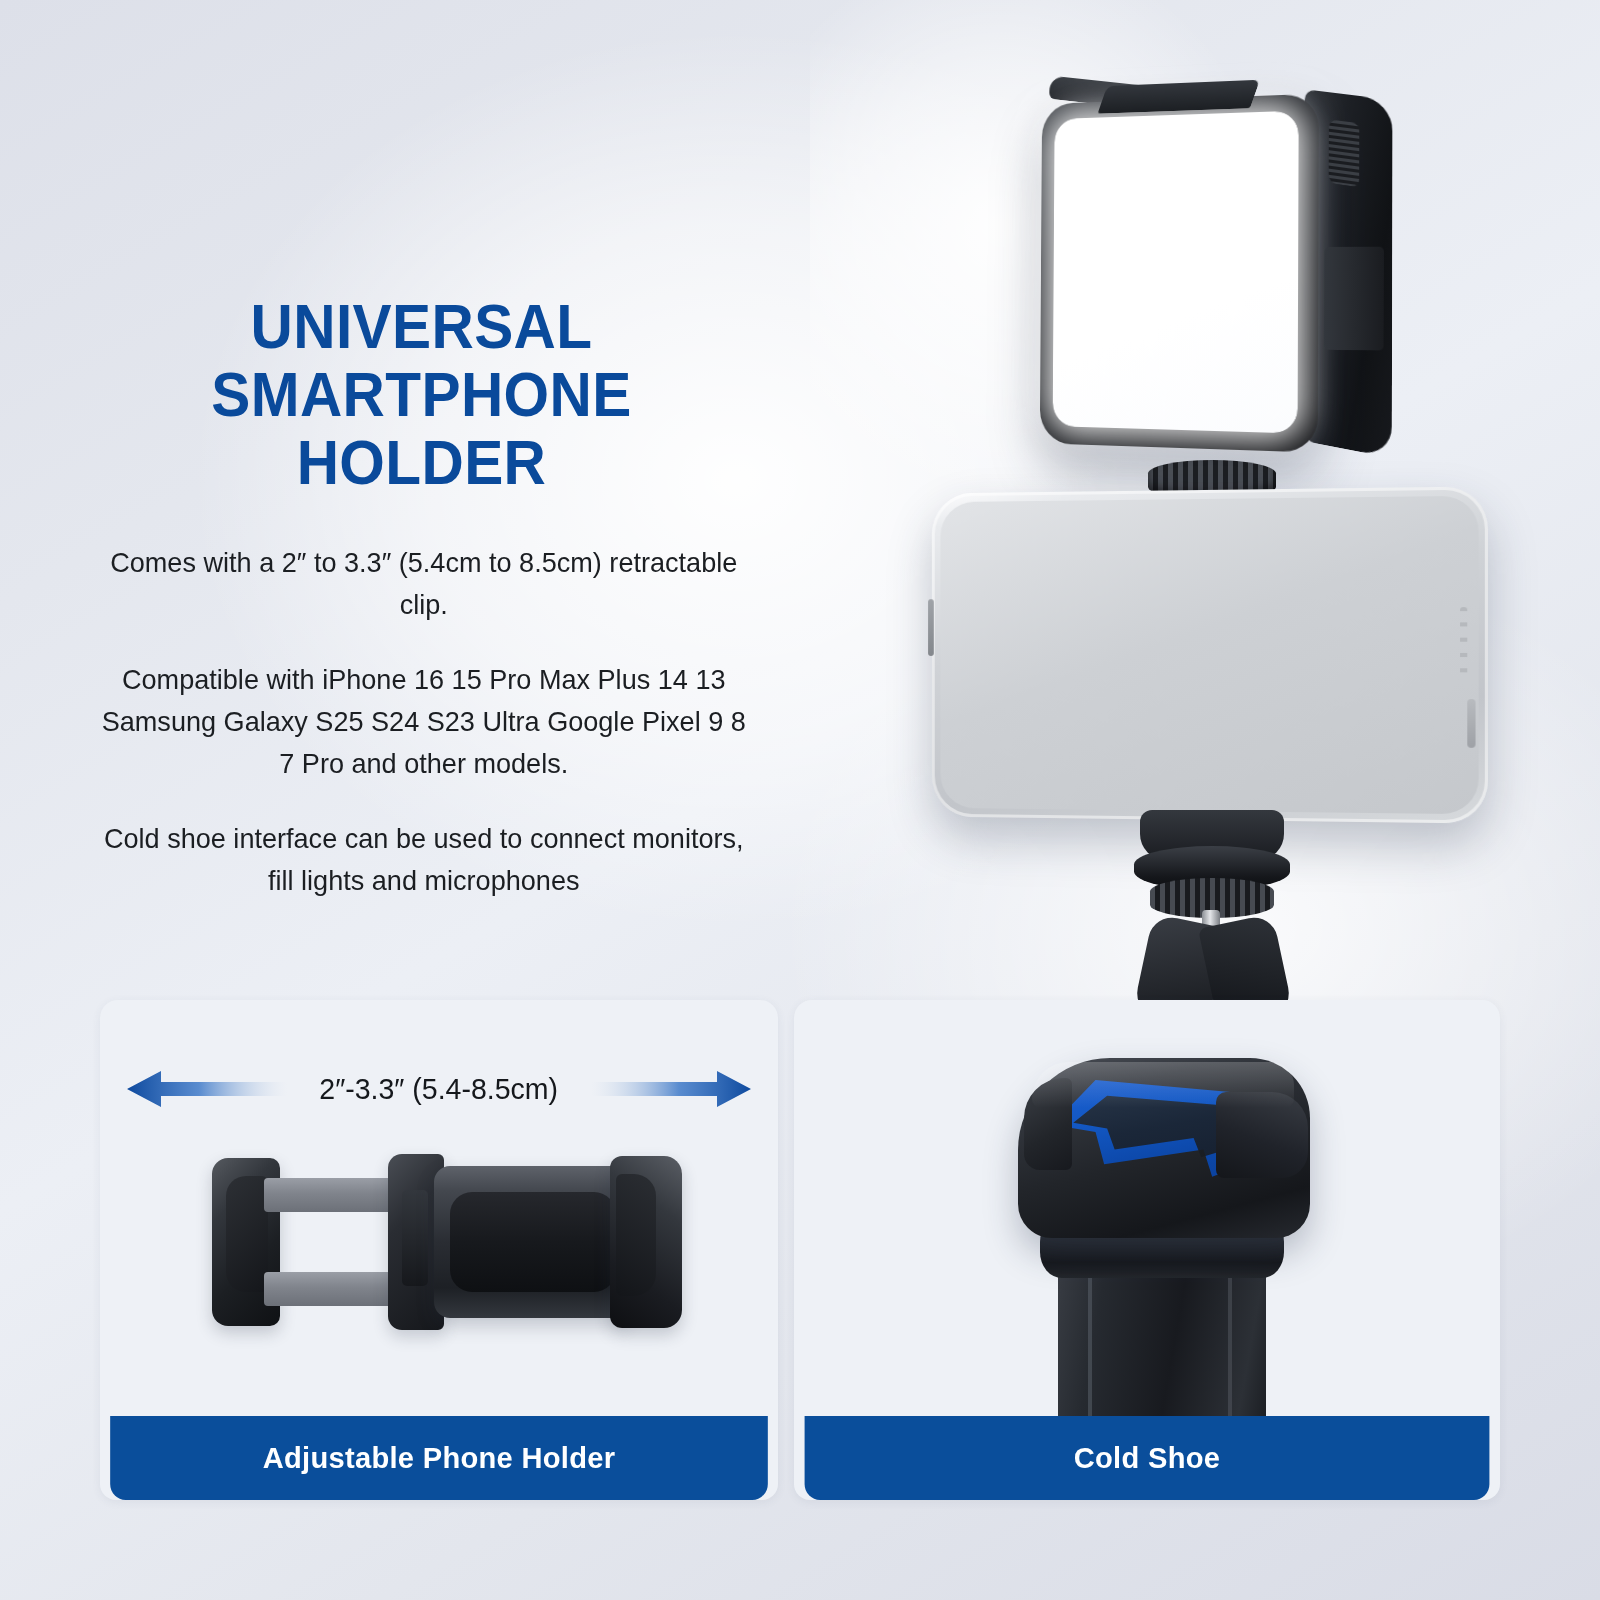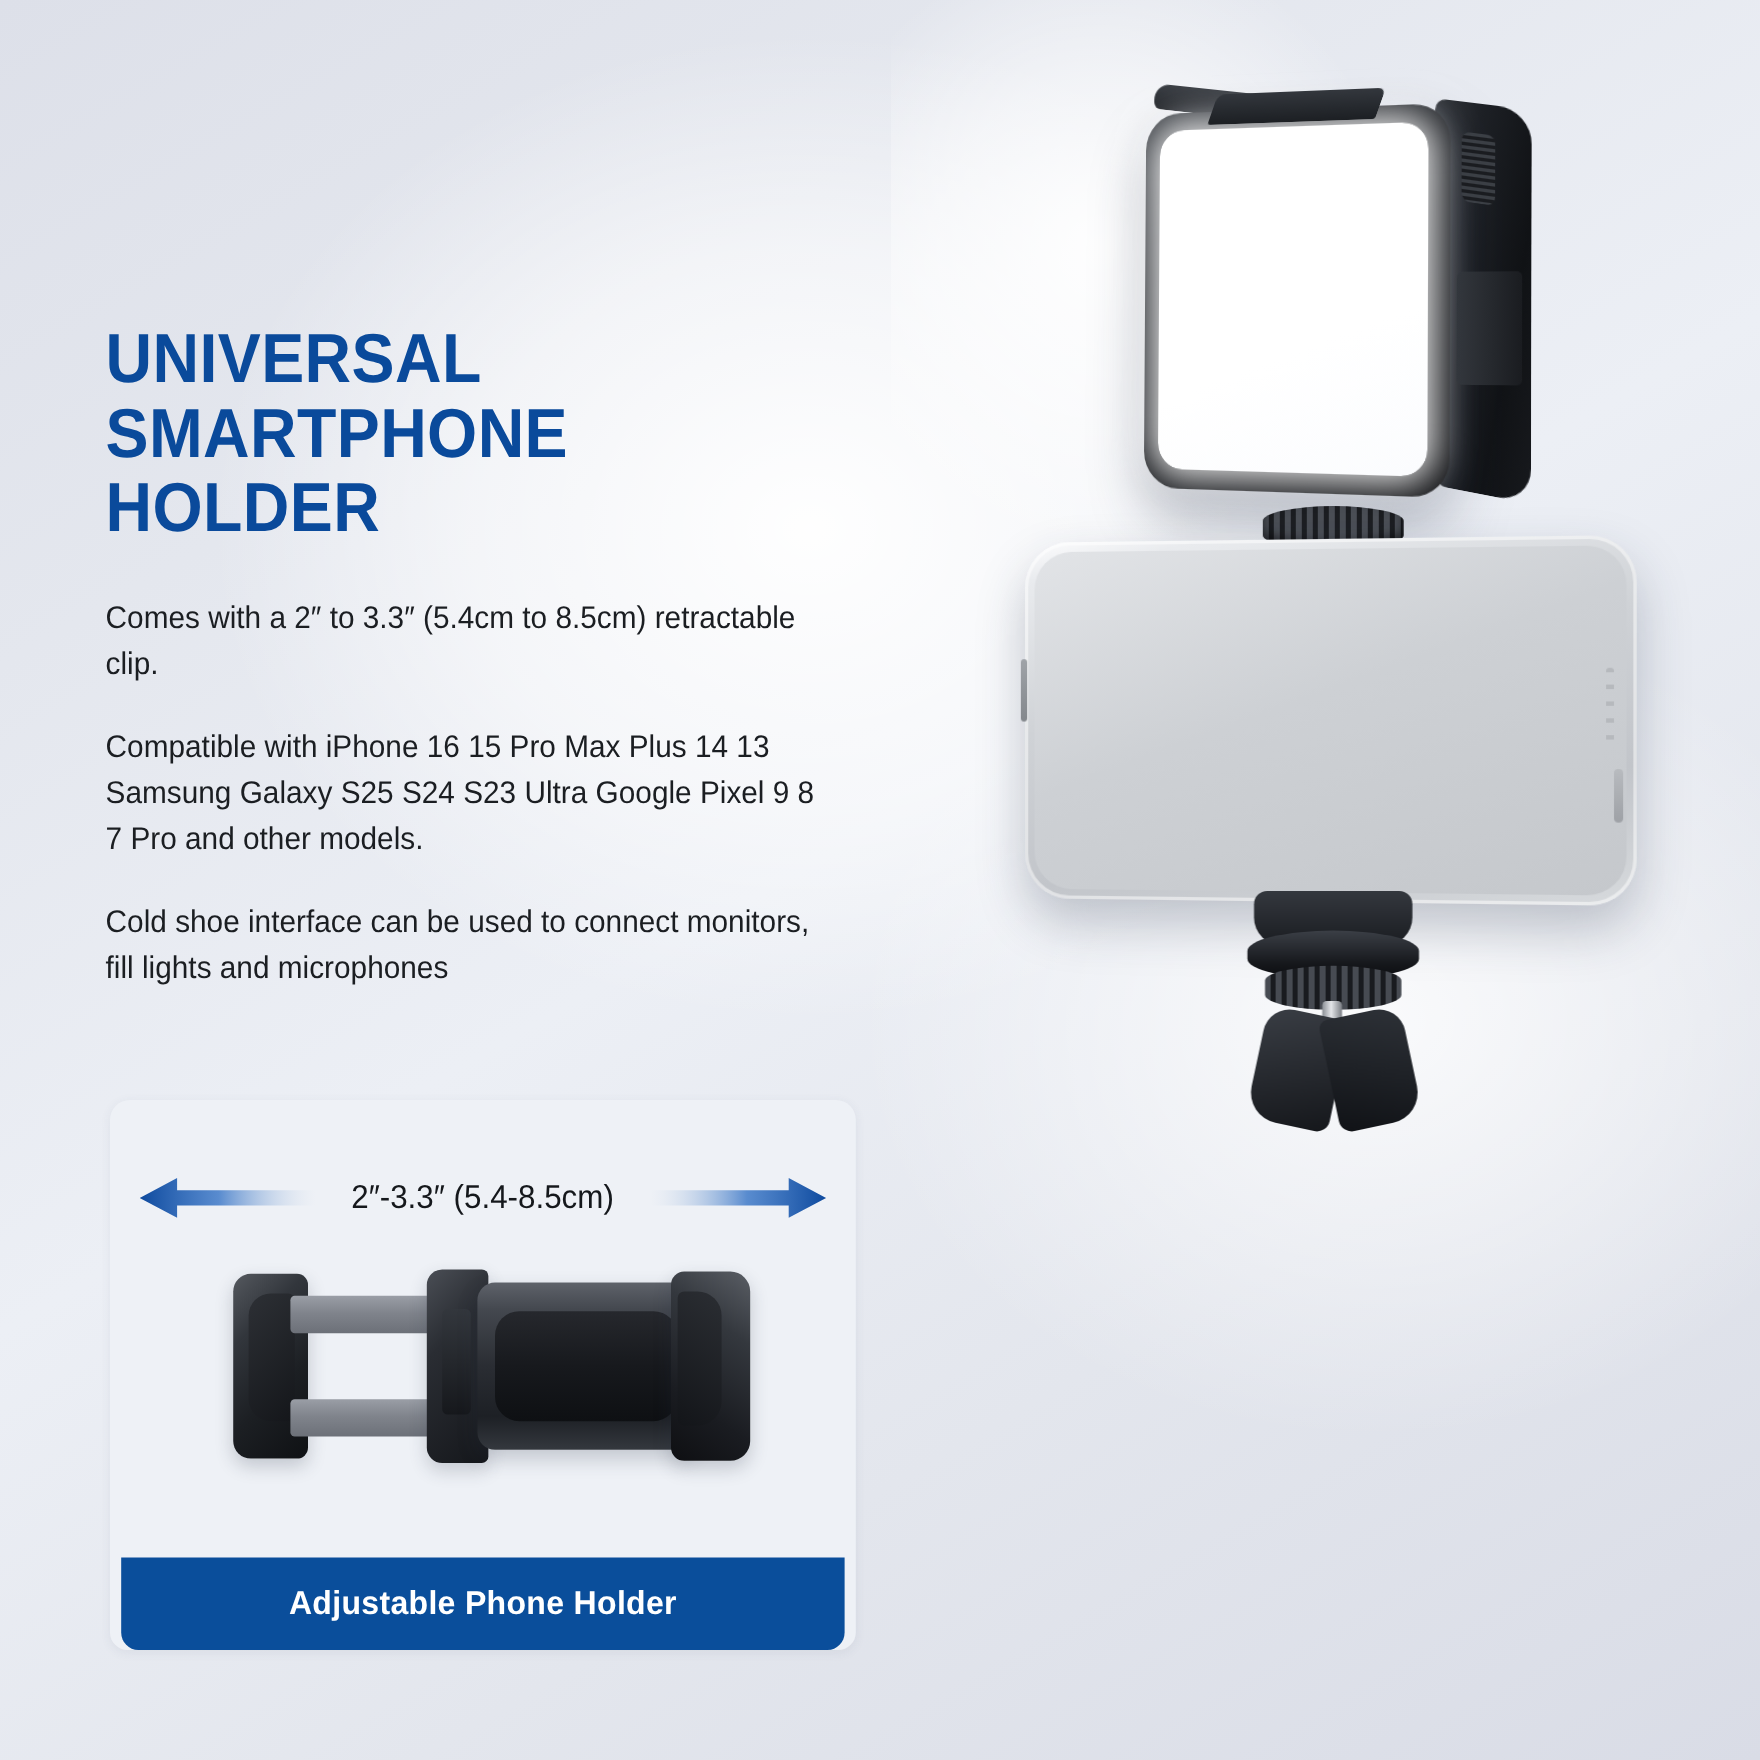--- a/index.html
+++ b/index.html
@@ -9,21 +9,21 @@
     font-family:"Liberation Sans", sans-serif;
     overflow:hidden;
   }
   body {
     position:relative;
     background:
       radial-gradient(ellipse 46% 38% at 46% 30%, rgba(255,255,255,0.97) 0%, rgba(255,255,255,0.55) 42%, rgba(255,255,255,0.0) 74%),
       radial-gradient(ellipse 42% 34% at 78% 58%, rgba(255,255,255,0.80) 0%, rgba(255,255,255,0.0) 70%),
       linear-gradient(150deg, #dde0e9 0%, #e4e7ee 24%, #eceff5 48%, #e3e6ed 72%, #d9dce6 100%);
   }
-  .stage { position:absolute; inset:0; }
+  .stage { position:absolute; inset:0;text-align:center; }
 
   
   .copy { position:absolute; left:96px; top:292px; width:700px; }
   .headline {
     font-family:"Liberation Sans Narrow","Liberation Sans",sans-serif;
     font-weight:bold;
     font-size:63px;
     line-height:1.08;
     letter-spacing:0.4px;
     color:#0a4a9b;
@@ -425,14 +425,32 @@
         <div class="clamp-body"></div>
         <div class="clamp-pad"></div>
         <div class="jaw-right"></div>
         <div class="jaw-right-inner"></div>
       </div>
     </div>
 
     <div class="card-caption">Adjustable Phone Holder</div>
   </div>
 
+  <div class="card right">
+    <div class="card-media">
+      <div class="shoe">
+        <div class="shoe-stem"></div>
+        <div class="shoe-stem-line1"></div>
+        <div class="shoe-stem-line2"></div>
+        <div class="shoe-collar"></div>
+        <div class="shoe-head"></div>
+        <div class="shoe-slot"></div>
+        <div class="shoe-slot-inner"></div>
+        <div class="shoe-lip-l"></div>
+        <div class="shoe-lip-r"></div>
+        <div class="shoe-gloss"></div>
+      </div>
+    </div>
+
+    <div class="card-caption">Cold Shoe</div>
+  </div>
 
 </div>
 
 </body></html>

